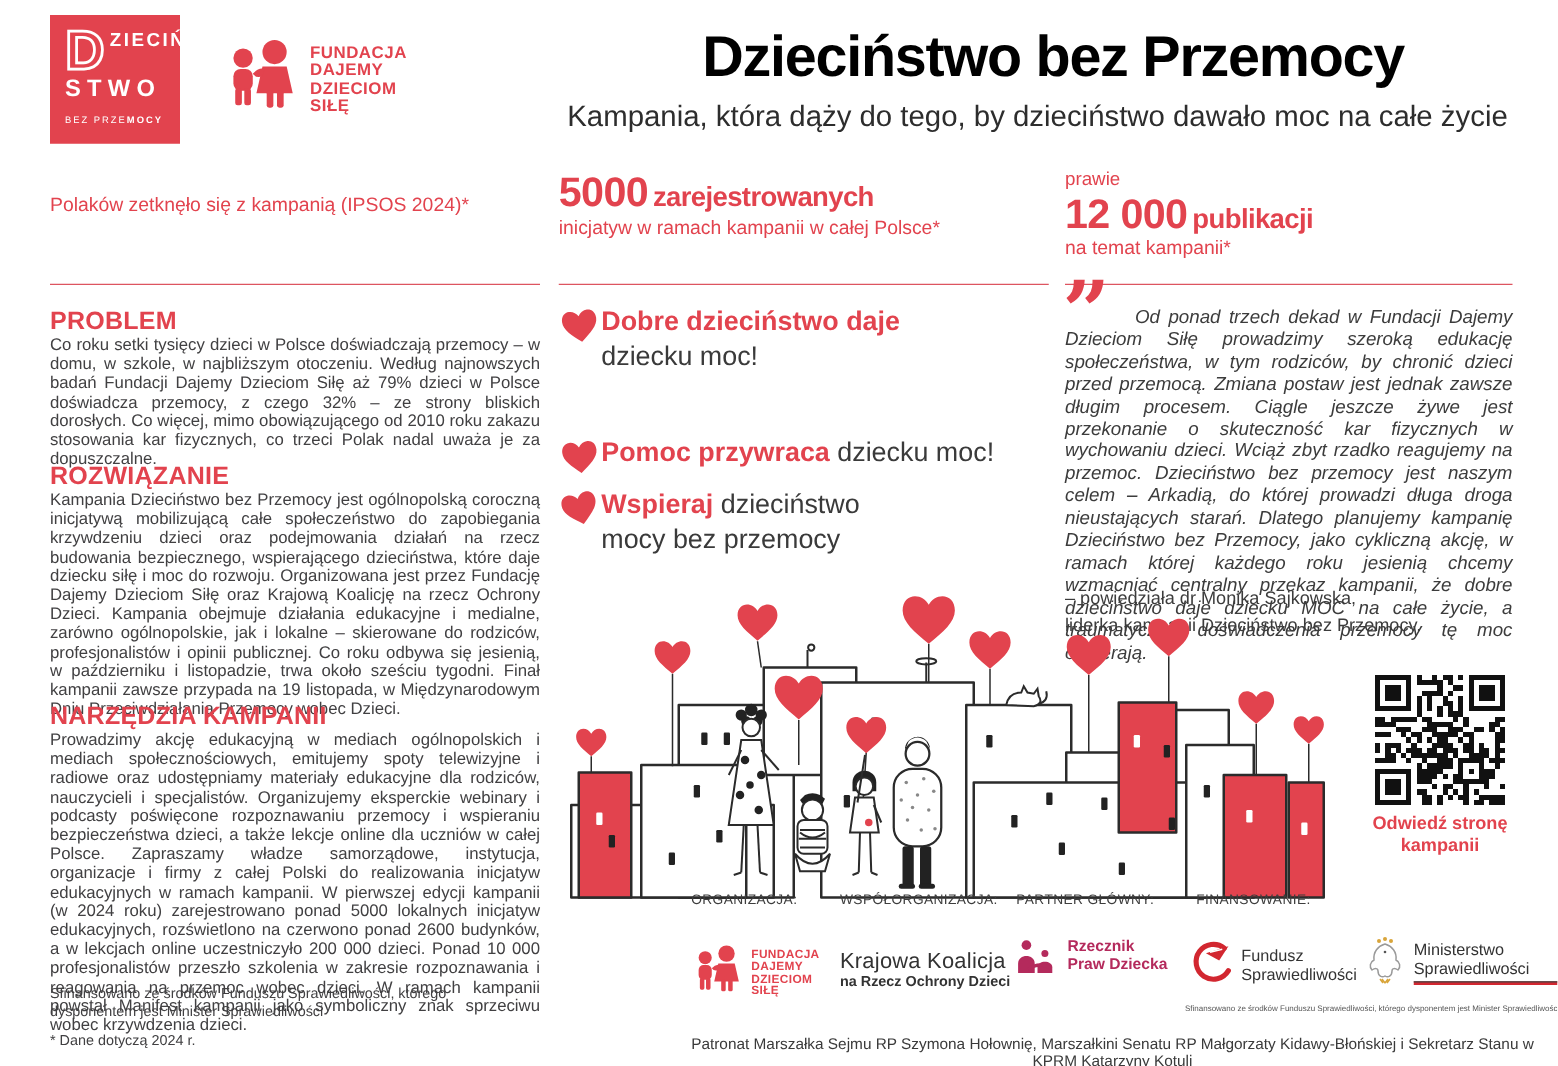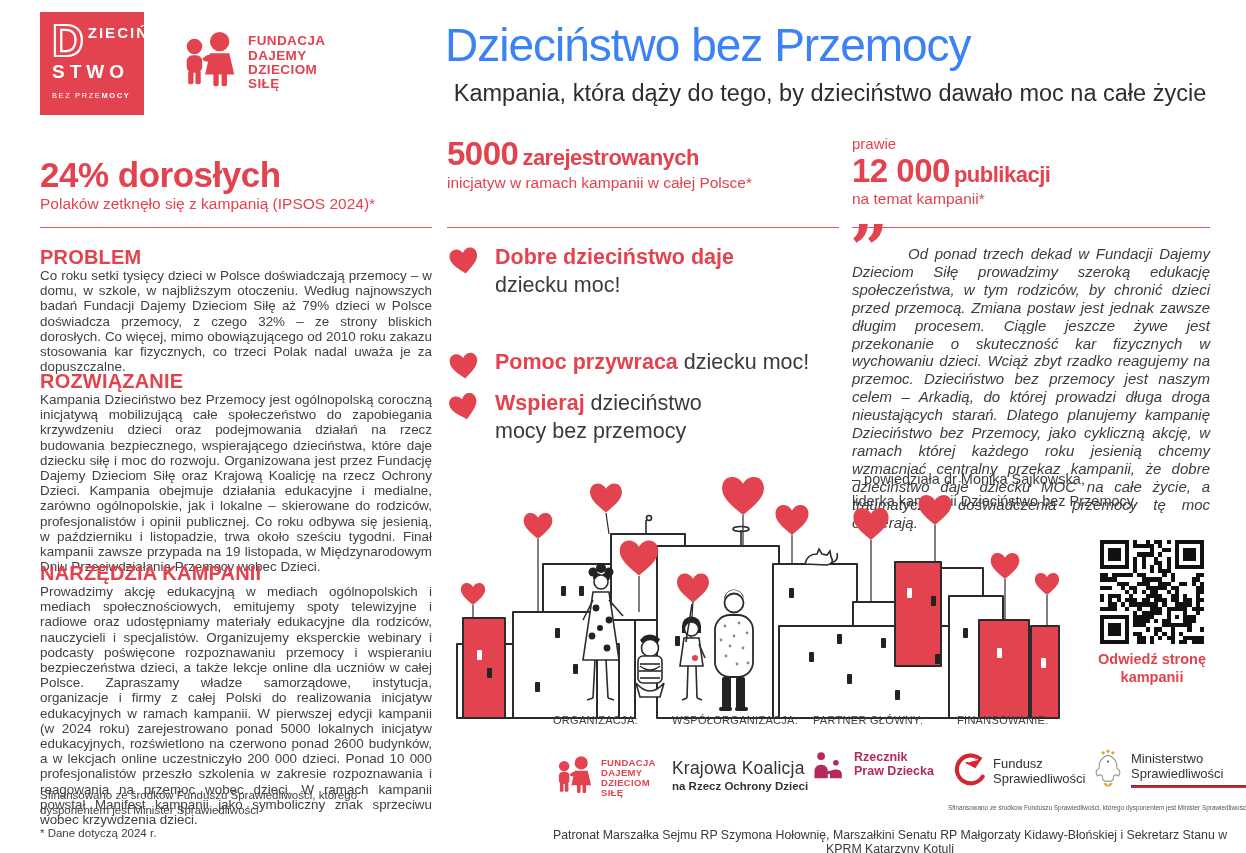--- a/index.html
+++ b/index.html
@@ -11,42 +11,42 @@
   .logo-square{position:absolute;left:40px;top:12px;width:104px;height:103px;background:#e2434e;color:#fff;padding:10px 0 0 12px}
   .ls-top{display:flex;align-items:flex-start}
   .ls-d{font-size:44px;font-weight:700;line-height:.86;color:transparent;-webkit-text-stroke:2.2px #fff}
   .ls-col{display:flex;margin-left:4px;margin-top:2px}
   .ls-col span{font-size:15px;font-weight:700;letter-spacing:2px;line-height:1.22}
   .ls-stwo{font-size:19px;font-weight:700;letter-spacing:5px;margin-top:1px}
   .ls-tag{font-size:7.5px;letter-spacing:1.6px;margin-top:8px}
   .ls-tag b{font-weight:700}
   .fdds{position:absolute;left:178px;top:30px;display:flex;align-items:center;gap:8px}
   .fdds-text{color:#e2434e;font-weight:700;font-size:13.5px;line-height:1.06;letter-spacing:.4px}
-  .page-title{position:absolute;left:445px;top:18px;width:795px;text-align:left;font-size:46px;font-weight:400;color:#3b82f6;letter-spacing:-1px}
+  .page-title{position:absolute;left:445px;top:18px;width:795px;text-align:center;font-size:46px;font-weight:700;color:#000000;letter-spacing:-1px}
   .page-subtitle{position:absolute;left:445px;top:80px;width:770px;text-align:center;font-size:23.5px;color:#2d2d2d}
 
   
   .stat{position:absolute;color:#e2434e}
   .stat .prefix{font-size:15px;line-height:1.1}
   .stat .bigline{line-height:1.12;letter-spacing:-.5px}
   .stat .num{font-size:33px;font-weight:700}
   .stat .biglabel{font-size:22px;font-weight:700}
   .stat .caption{font-size:15.5px;margin-top:1px}
   .stat-left .num{font-size:35px}
   .rule{position:absolute;height:0;border-top:1.4px solid #dd5560}
 
   
   .sec-head{position:absolute;left:40px;width:392px;font-size:20px;font-weight:700;color:#e2434e;letter-spacing:.2px}
   .sec-body{position:absolute;left:40px;width:392px;font-size:13.4px;line-height:15.2px;text-align:justify;color:#414042}
   .footnote{position:absolute;left:40px;width:370px;font-size:11.5px;line-height:1.3;color:#414042}
 
   
   .bullet{position:absolute;display:flex;align-items:flex-start}
   .bullet .hwrap{width:32px;margin-top:3px;flex:none}
-  .bullet-text{margin-left:14px;font-size:21.5px;line-height:1.3;color:#3a3a3a}
+  .bullet-text{font-size:21.5px;line-height:1.3;color:#3a3a3a}
   .bt-red{color:#e2434e;font-weight:700}
 
   
   .qmark{position:absolute;left:850px;top:216px;font-family:"DejaVu Serif",serif;font-weight:700;font-size:66px;color:#e2434e;letter-spacing:-5px;line-height:1}
   .quote-body{position:absolute;left:852px;top:245px;width:358px;font-size:15px;line-height:17.9px;font-style:italic;text-align:justify;color:#3c3c3c;text-indent:56px}
   .quote-attr{position:absolute;left:852px;top:468px;width:358px;text-align:left;font-size:14.5px;line-height:22px;color:#3c3c3c}
 
   
   .qr-box{position:absolute;left:1100px;top:540px;width:104px;height:104px}
   .qr-caption{position:absolute;left:1068px;top:650px;width:168px;text-align:center;font-size:14.5px;font-weight:700;color:#e2434e;line-height:1.25}
@@ -107,21 +107,20 @@
       <div>DAJEMY</div>
       <div>DZIECIOM</div>
       <div>SIŁĘ</div>
     </div>
   </div>
 
   <h1 class="page-title">Dzieciństwo bez Przemocy</h1>
   <div class="page-subtitle">Kampania, która dąży do tego, by dzieciństwo dawało moc na całe życie</div>
 
   <div class="stat stat-left" style="left:40px;top:155px;width:392px">
-    <div class="bigline"><span class="num">24% dorosłych</span></div>
     <div class="caption">Polaków zetknęło się z kampanią (IPSOS 2024)*</div>
   </div>
   <div class="stat" style="left:447px;top:136px;width:392px">
     <div class="bigline"><span class="num">5000</span> <span class="biglabel">zarejestrowanych</span></div>
     <div class="caption">inicjatyw w ramach kampanii w całej Polsce*</div>
   </div>
   <div class="stat" style="left:852px;top:136px;width:358px">
     <div class="prefix">prawie</div>
     <div class="bigline"><span class="num">12 000</span> <span class="biglabel">publikacji</span></div>
     <div class="caption">na temat kampanii*</div>

